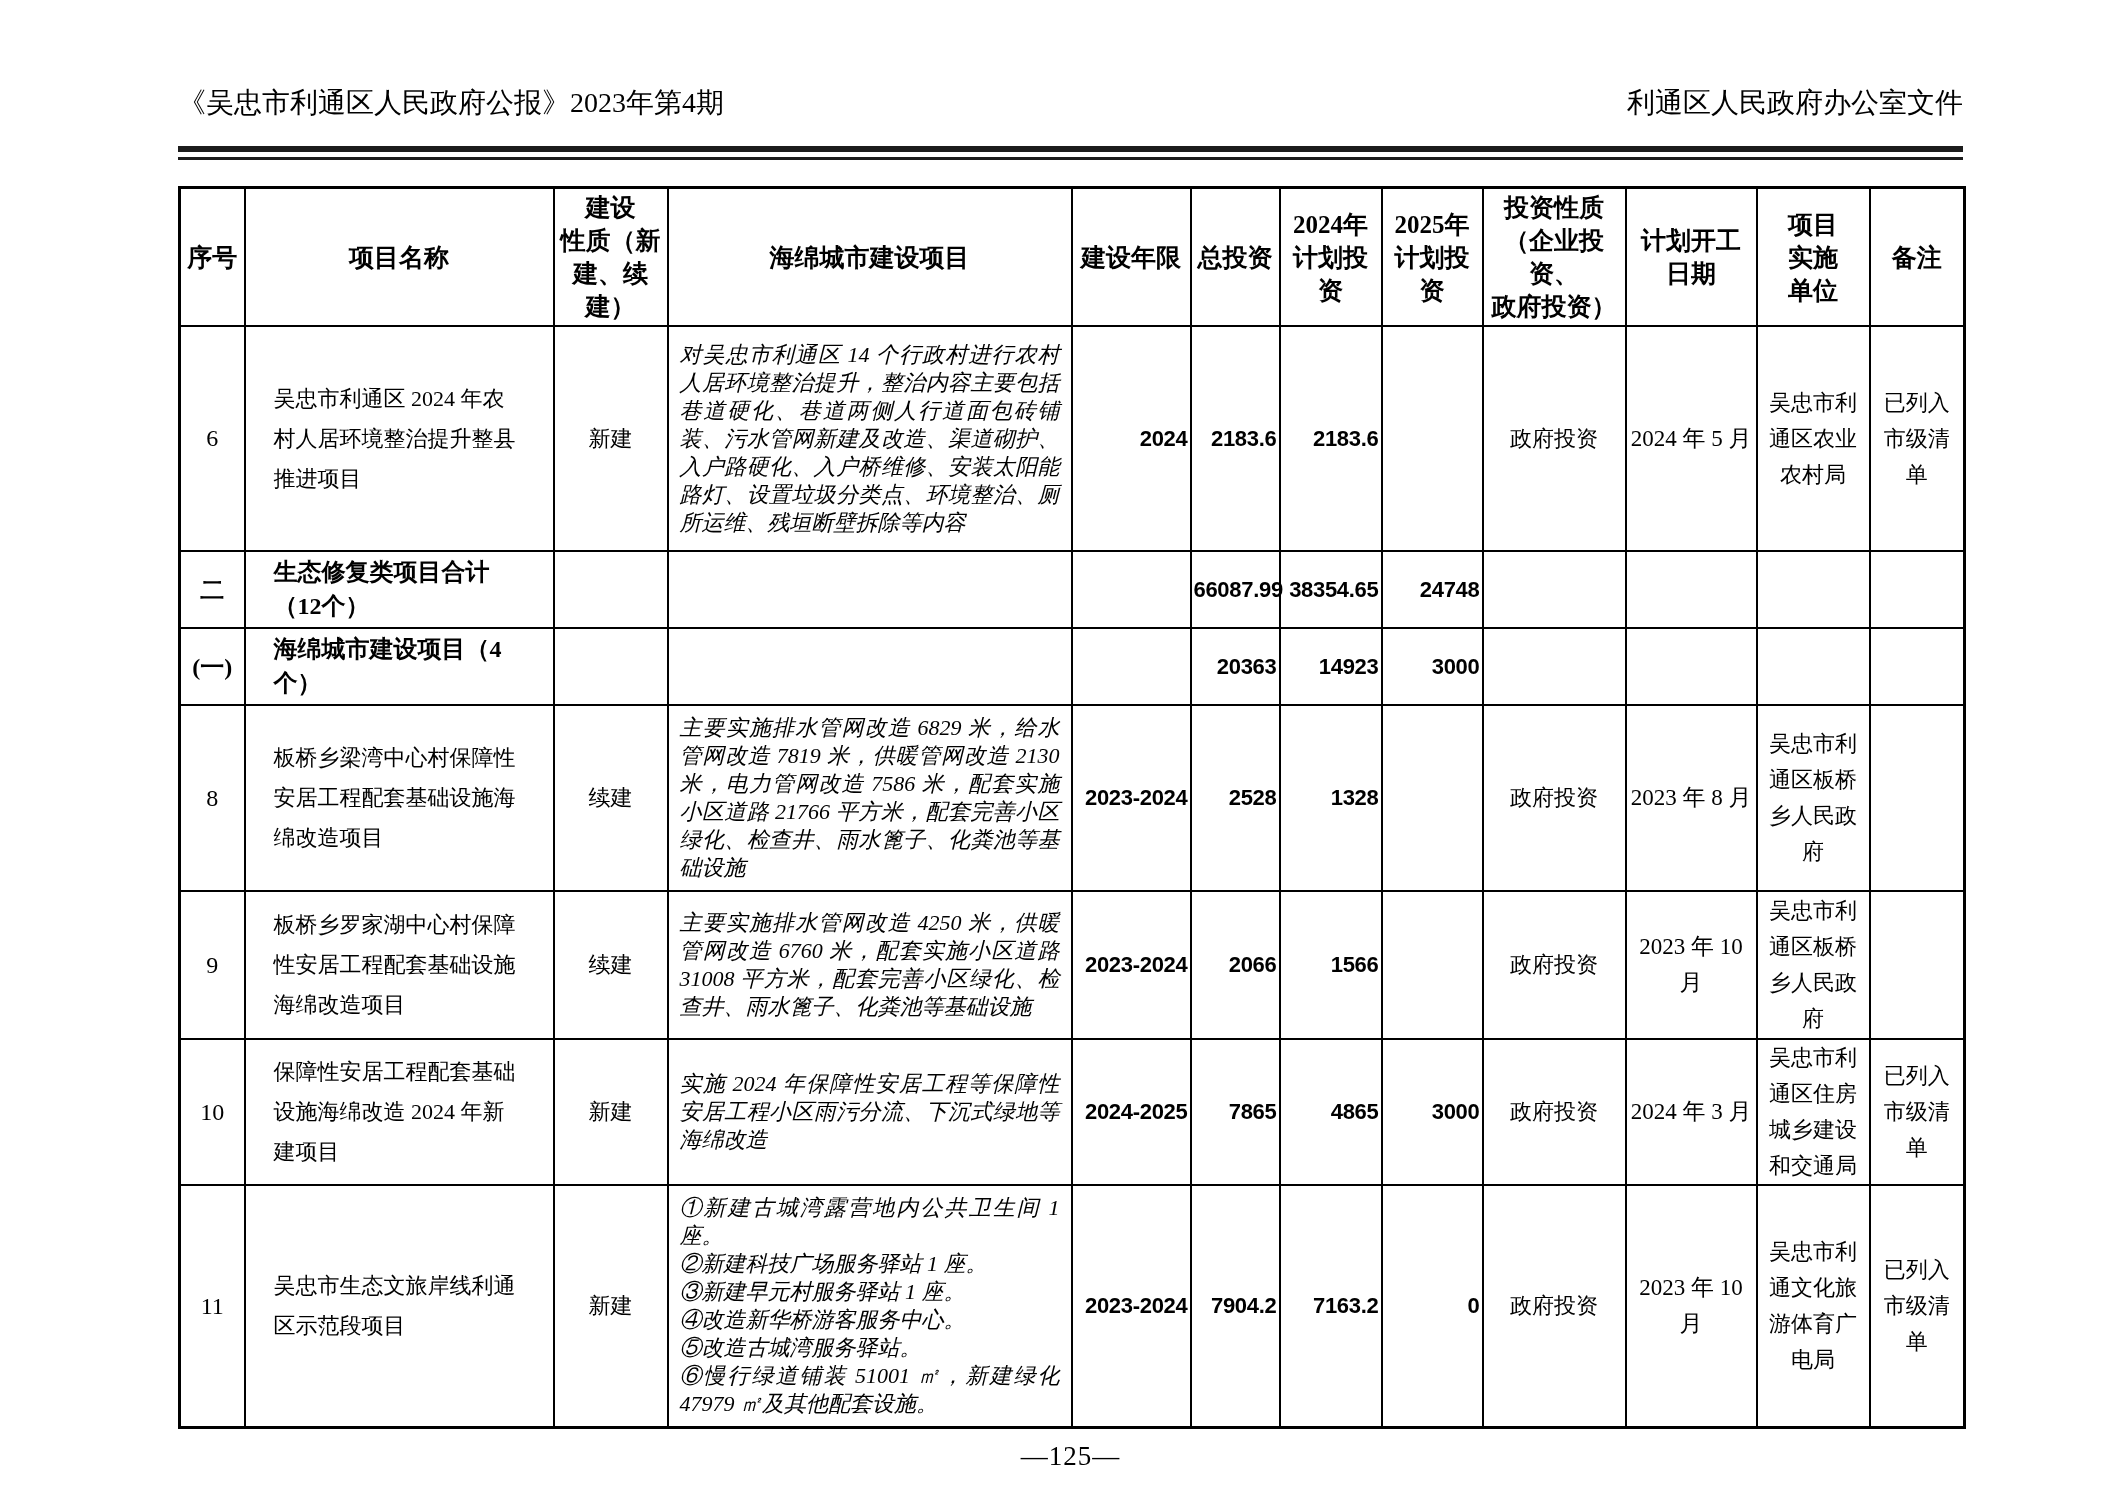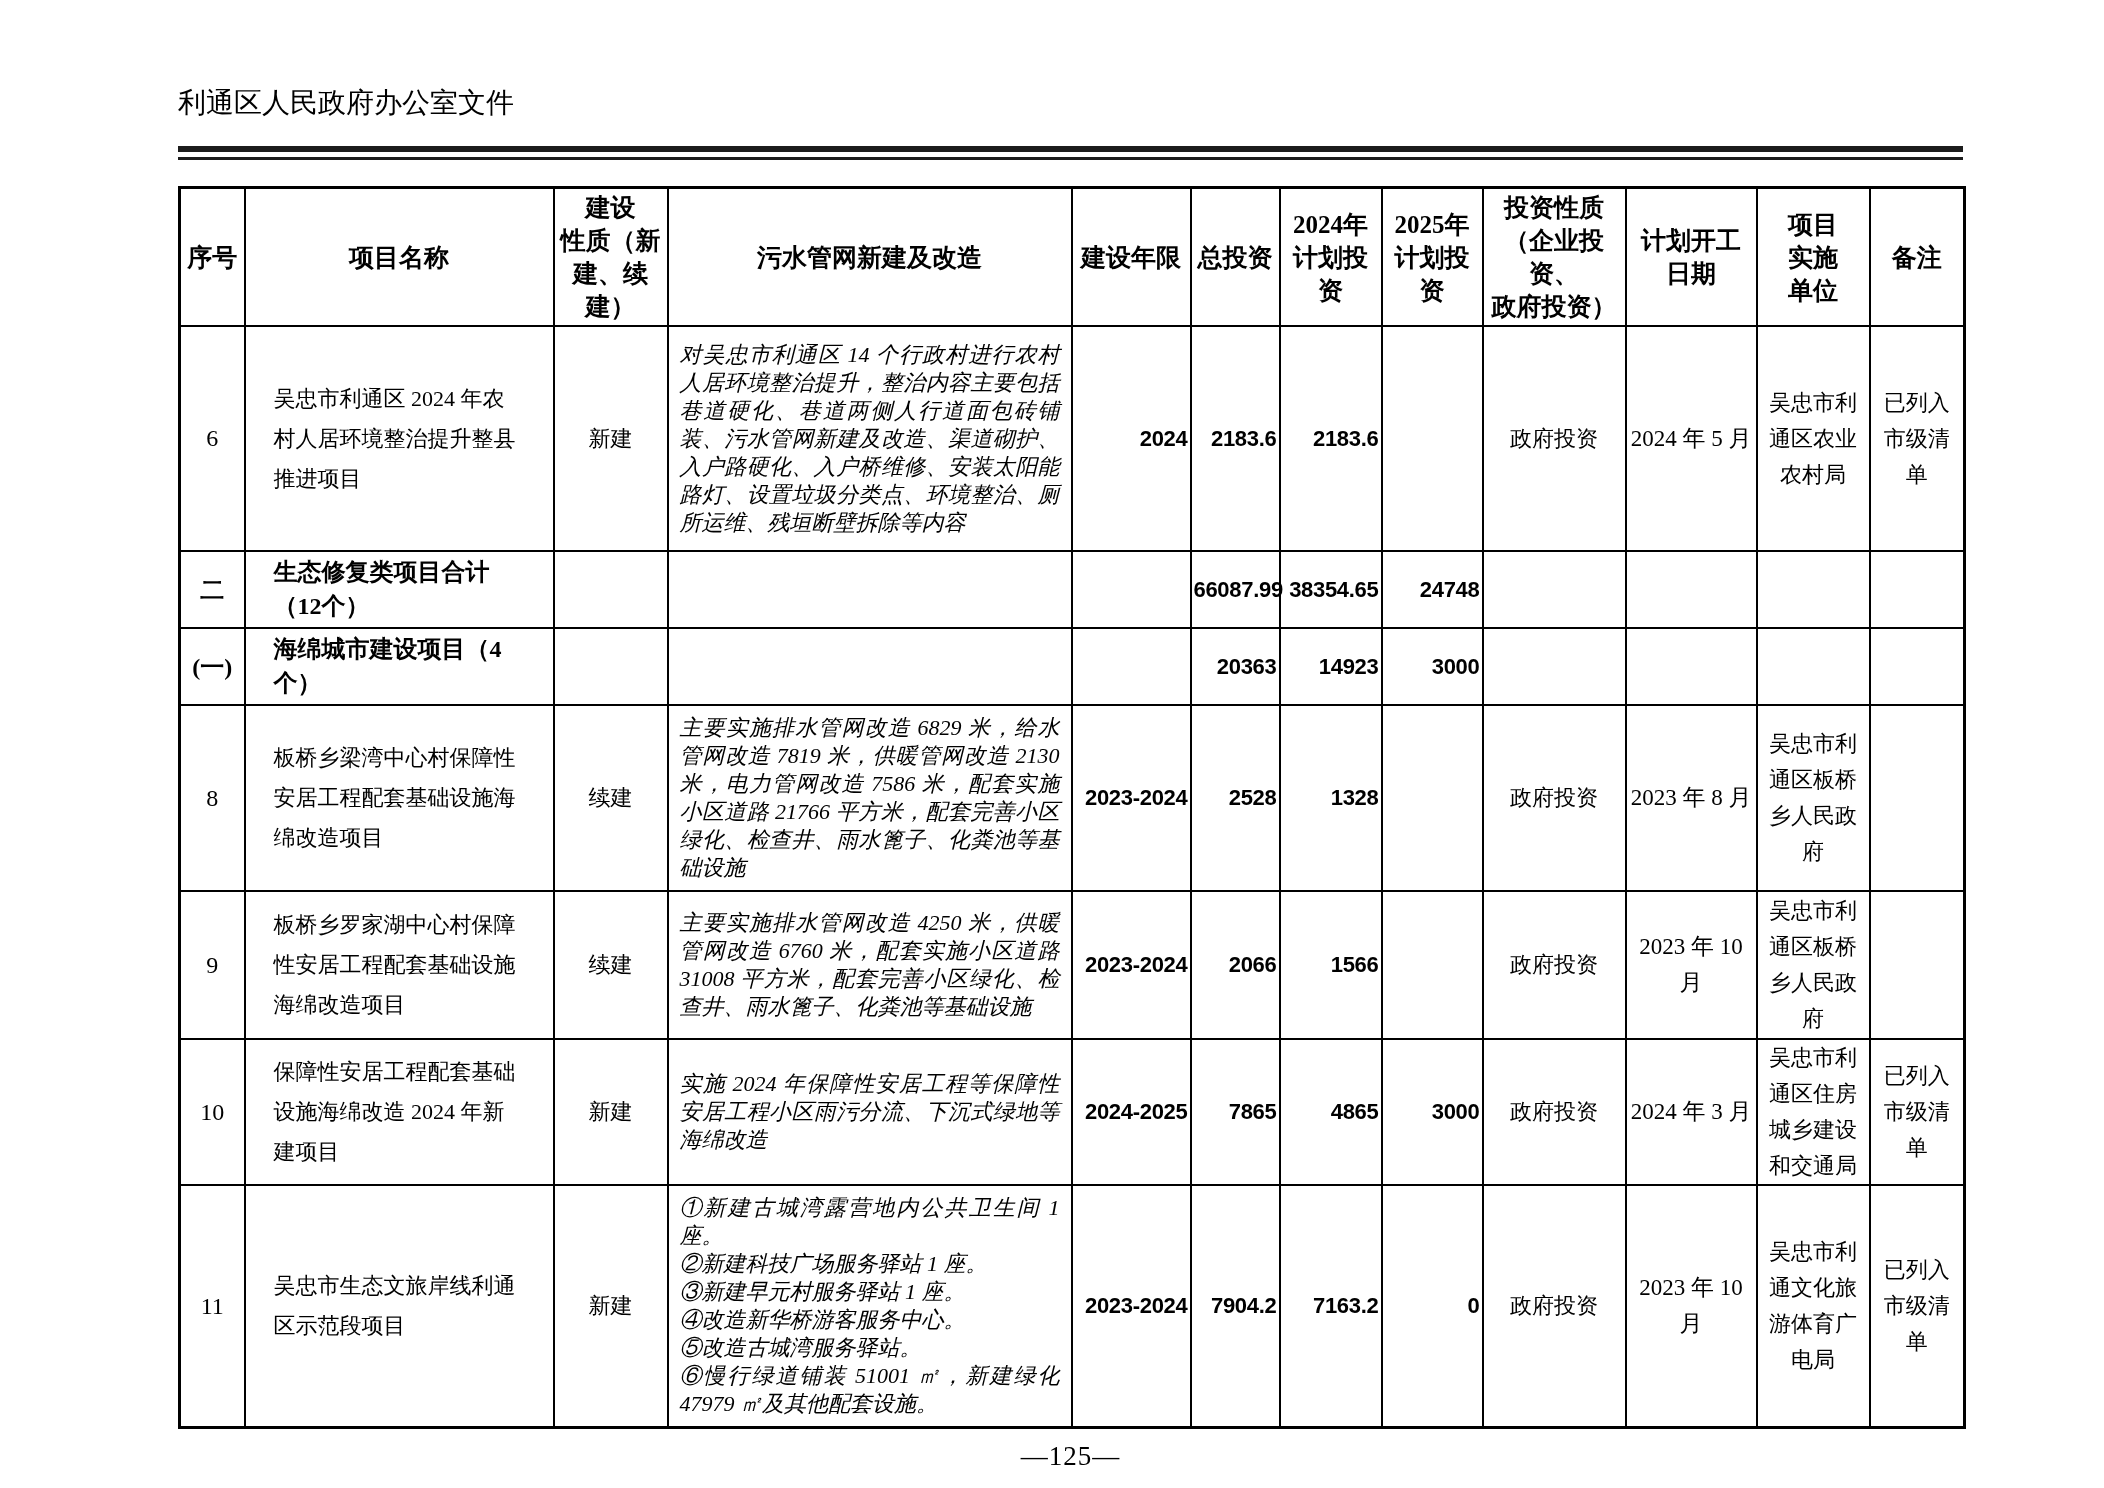--- a/index.html
+++ b/index.html
@@ -114,20 +114,21 @@
     letter-spacing: 1px;
   }
 </style>
 </head>
 <body>
 
 <div class="page">
   <div class="content">
 
     <div class="doc-header">
+      <div>《吴忠市利通区人民政府公报》2023年第4期</div>
       <div>利通区人民政府办公室文件</div>
     </div>
 
     <div class="double-rule"></div>
 
     <table class="projects">
       <colgroup>
         <col style="width:65px">
           <col style="width:309px">
           <col style="width:114px">
@@ -141,21 +142,21 @@
           <col style="width:113px">
           <col style="width:95px">
       </colgroup>
       <thead>
         <tr>
           <th>序号</th>
           <th>项目名称</th>
           <th>建设
 性质（新
 建、续建）</th>
-          <th>污水管网新建及改造</th>
+          <th>海绵城市建设项目</th>
           <th>建设年限</th>
           <th>总投资</th>
           <th>2024年
 计划投资</th>
           <th>2025年
 计划投资</th>
           <th>投资性质
 （企业投资、
 政府投资）</th>
           <th>计划开工

